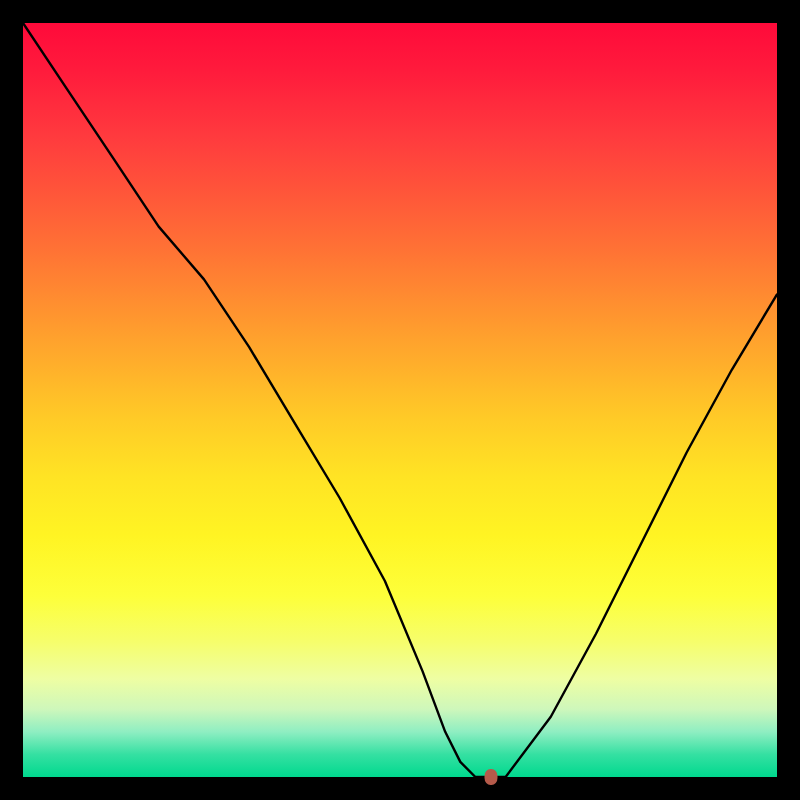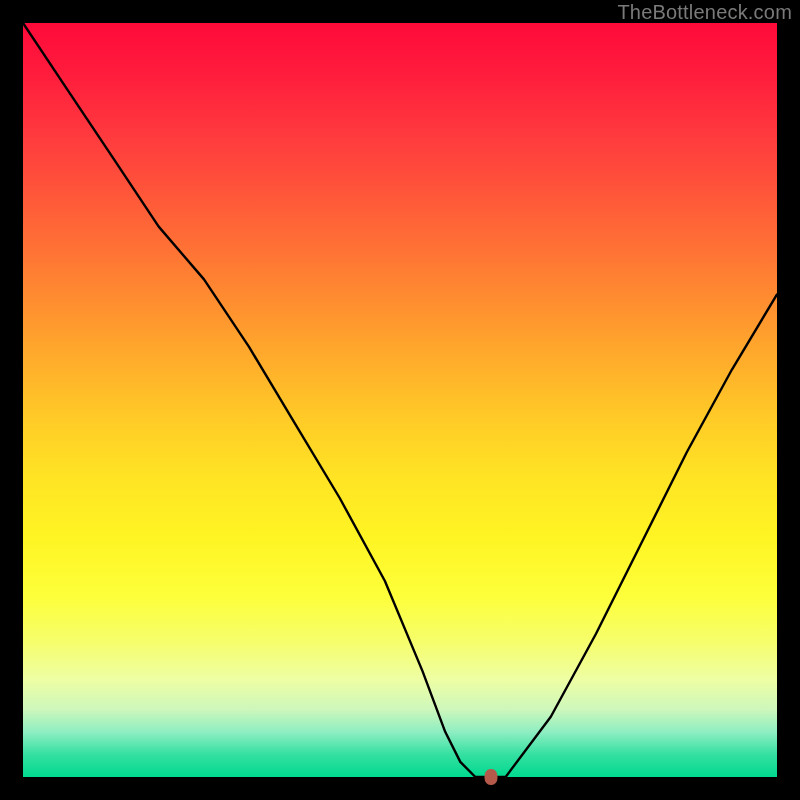--- a/index.html
+++ b/index.html
@@ -63,21 +63,20 @@
     height: 16px;
     background: #b55a4a;
     border-radius: 6px / 7px;
     transform: translate(-50%, -50%);
   }
 </style>
 </head>
 <body>
 
 <div class="frame">
-  <div class="watermark">TheBottleneck.com</div>
 
   <div class="plot">
     <svg class="curve" viewBox="0 0 754 754" preserveAspectRatio="none">
       <path fill="none" stroke="#000" stroke-width="2.4" stroke-linecap="round" stroke-linejoin="round" d="M0.0 0.0 L45.2 67.9 L90.5 135.7 L135.7 203.6 L181.0 256.4 L226.2 324.2 L271.4 399.6 L316.7 475.0 L361.9 558.0 L399.6 648.4 L422.2 708.8 L437.3 738.9 L452.4 754.0 L482.6 754.0 L527.8 693.7 L573.0 610.7 L618.3 520.3 L663.5 429.8 L708.8 346.8 L754.0 271.4"></path>
     </svg>
     <div class="marker" style="left:467.5px; top:754.0px;"></div>
   </div>
 </div>
 
 </body></html>

